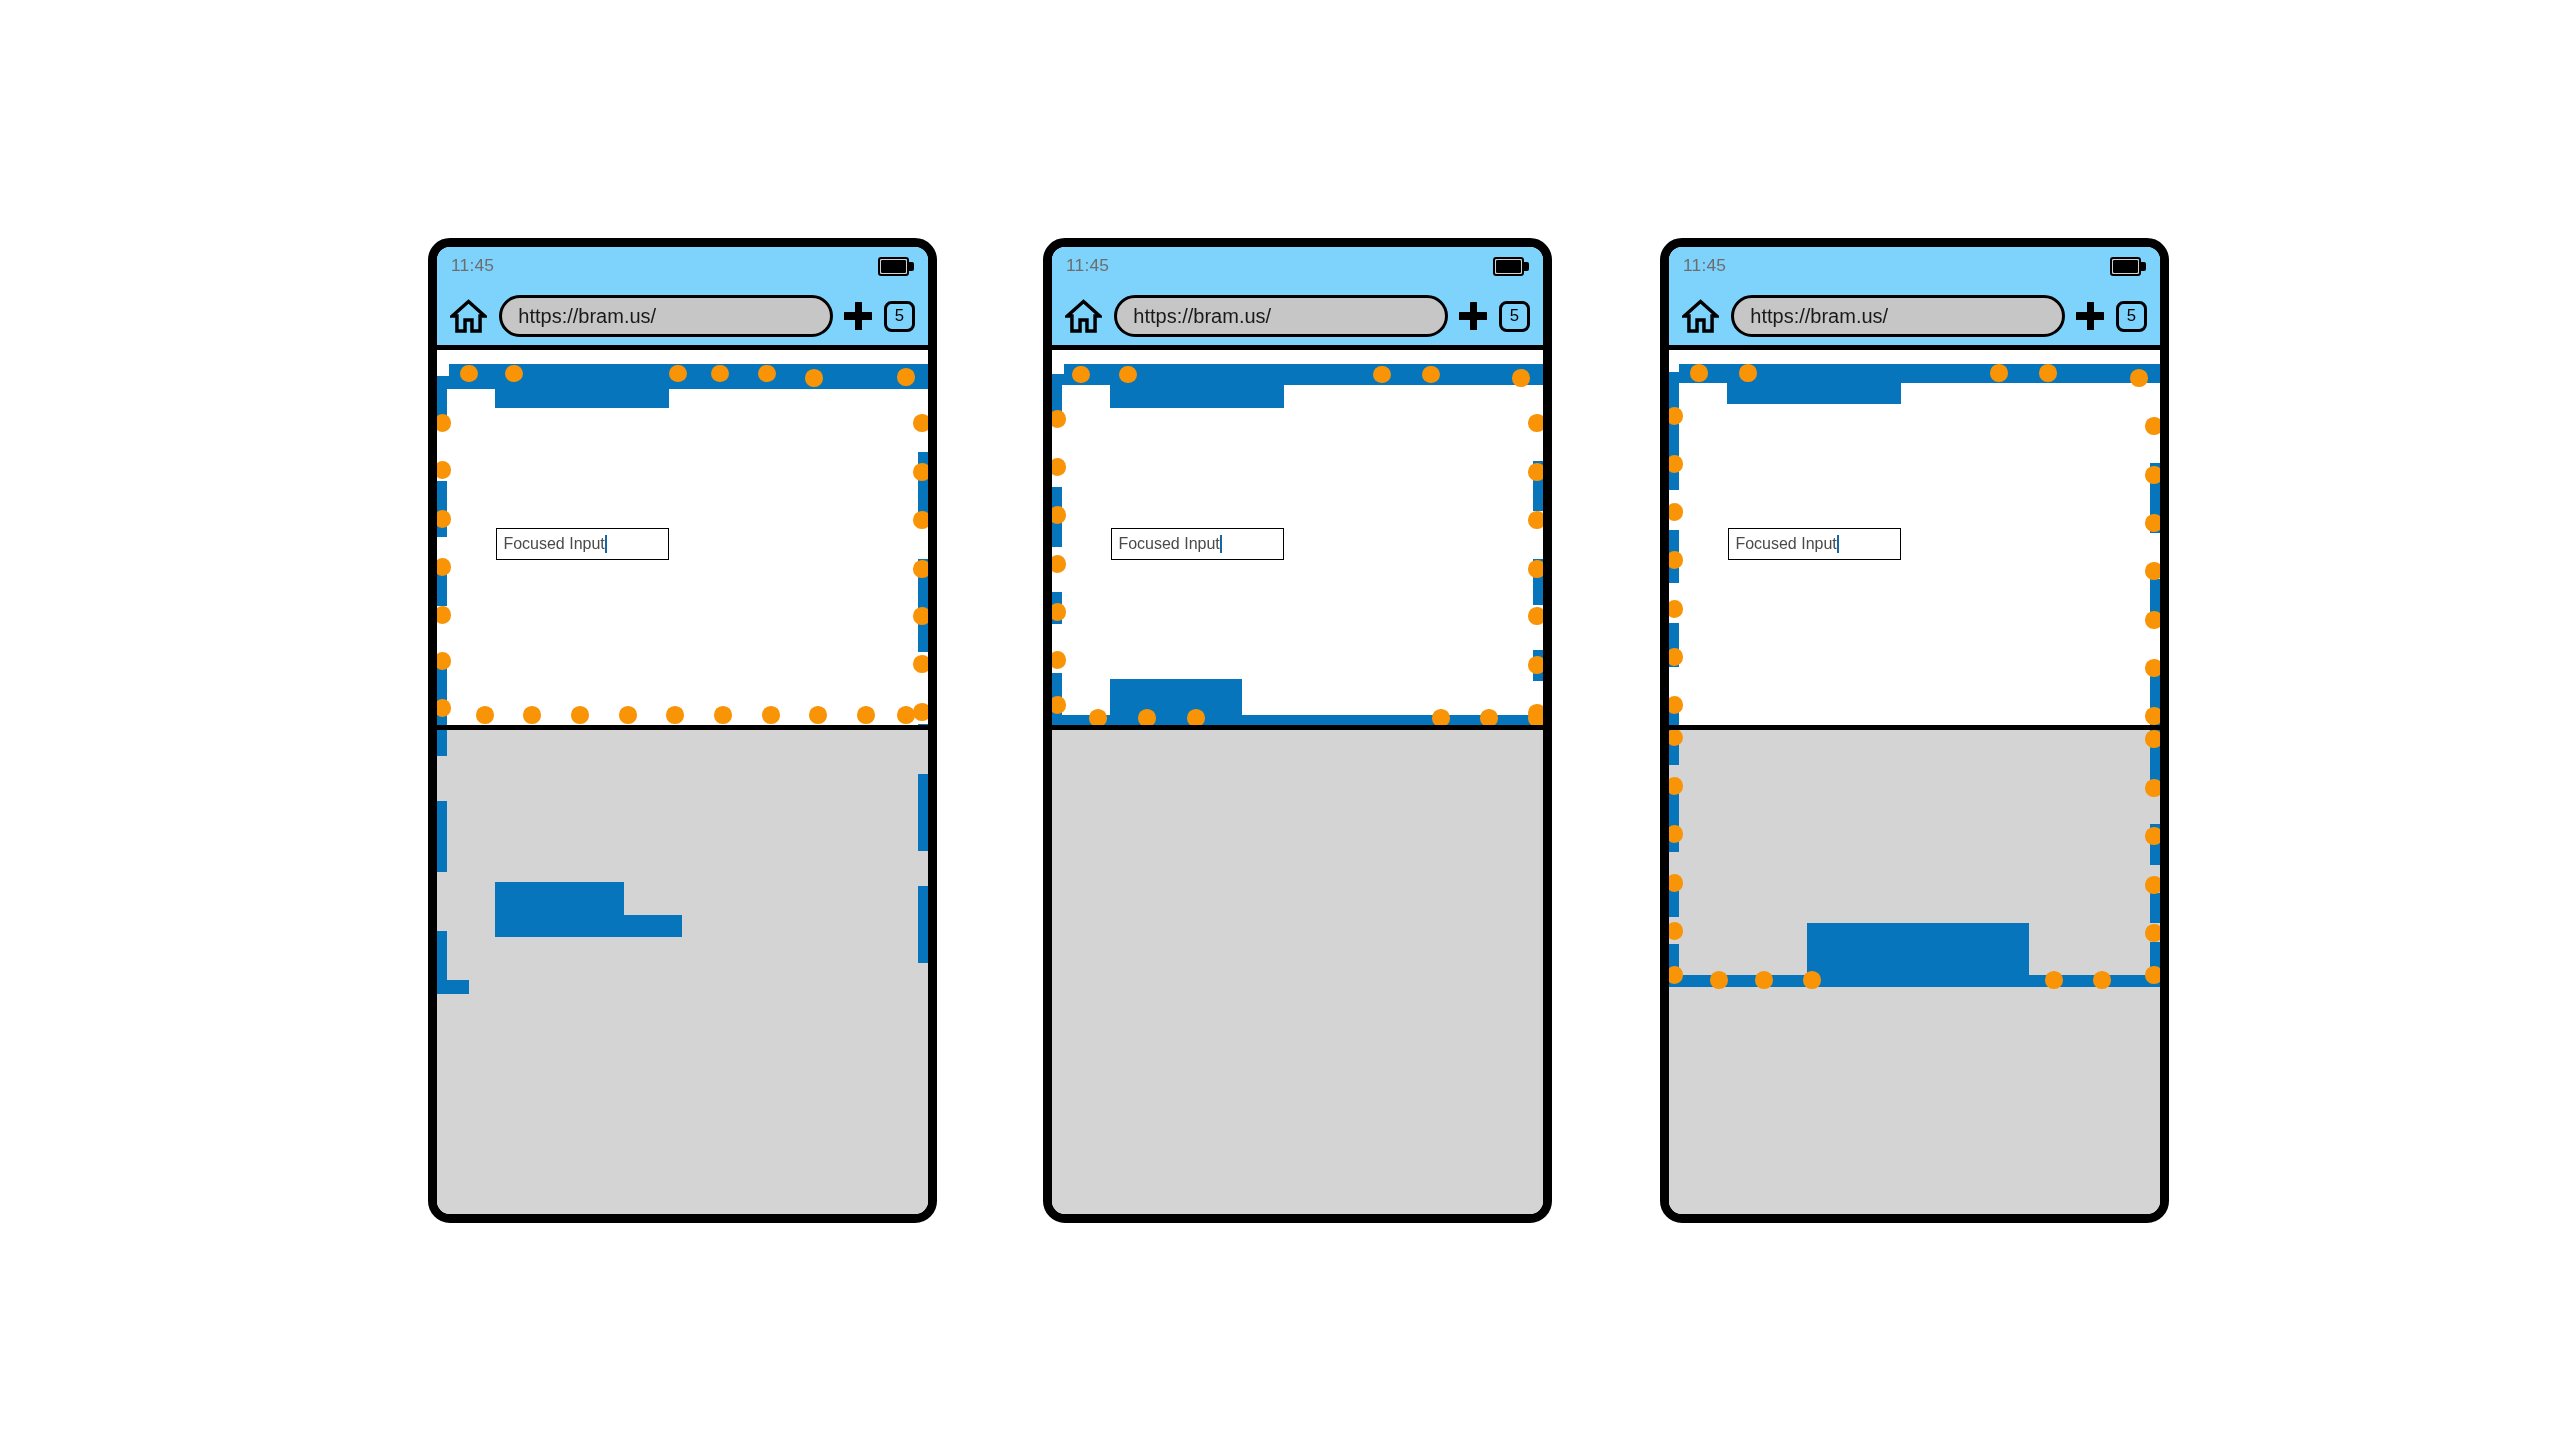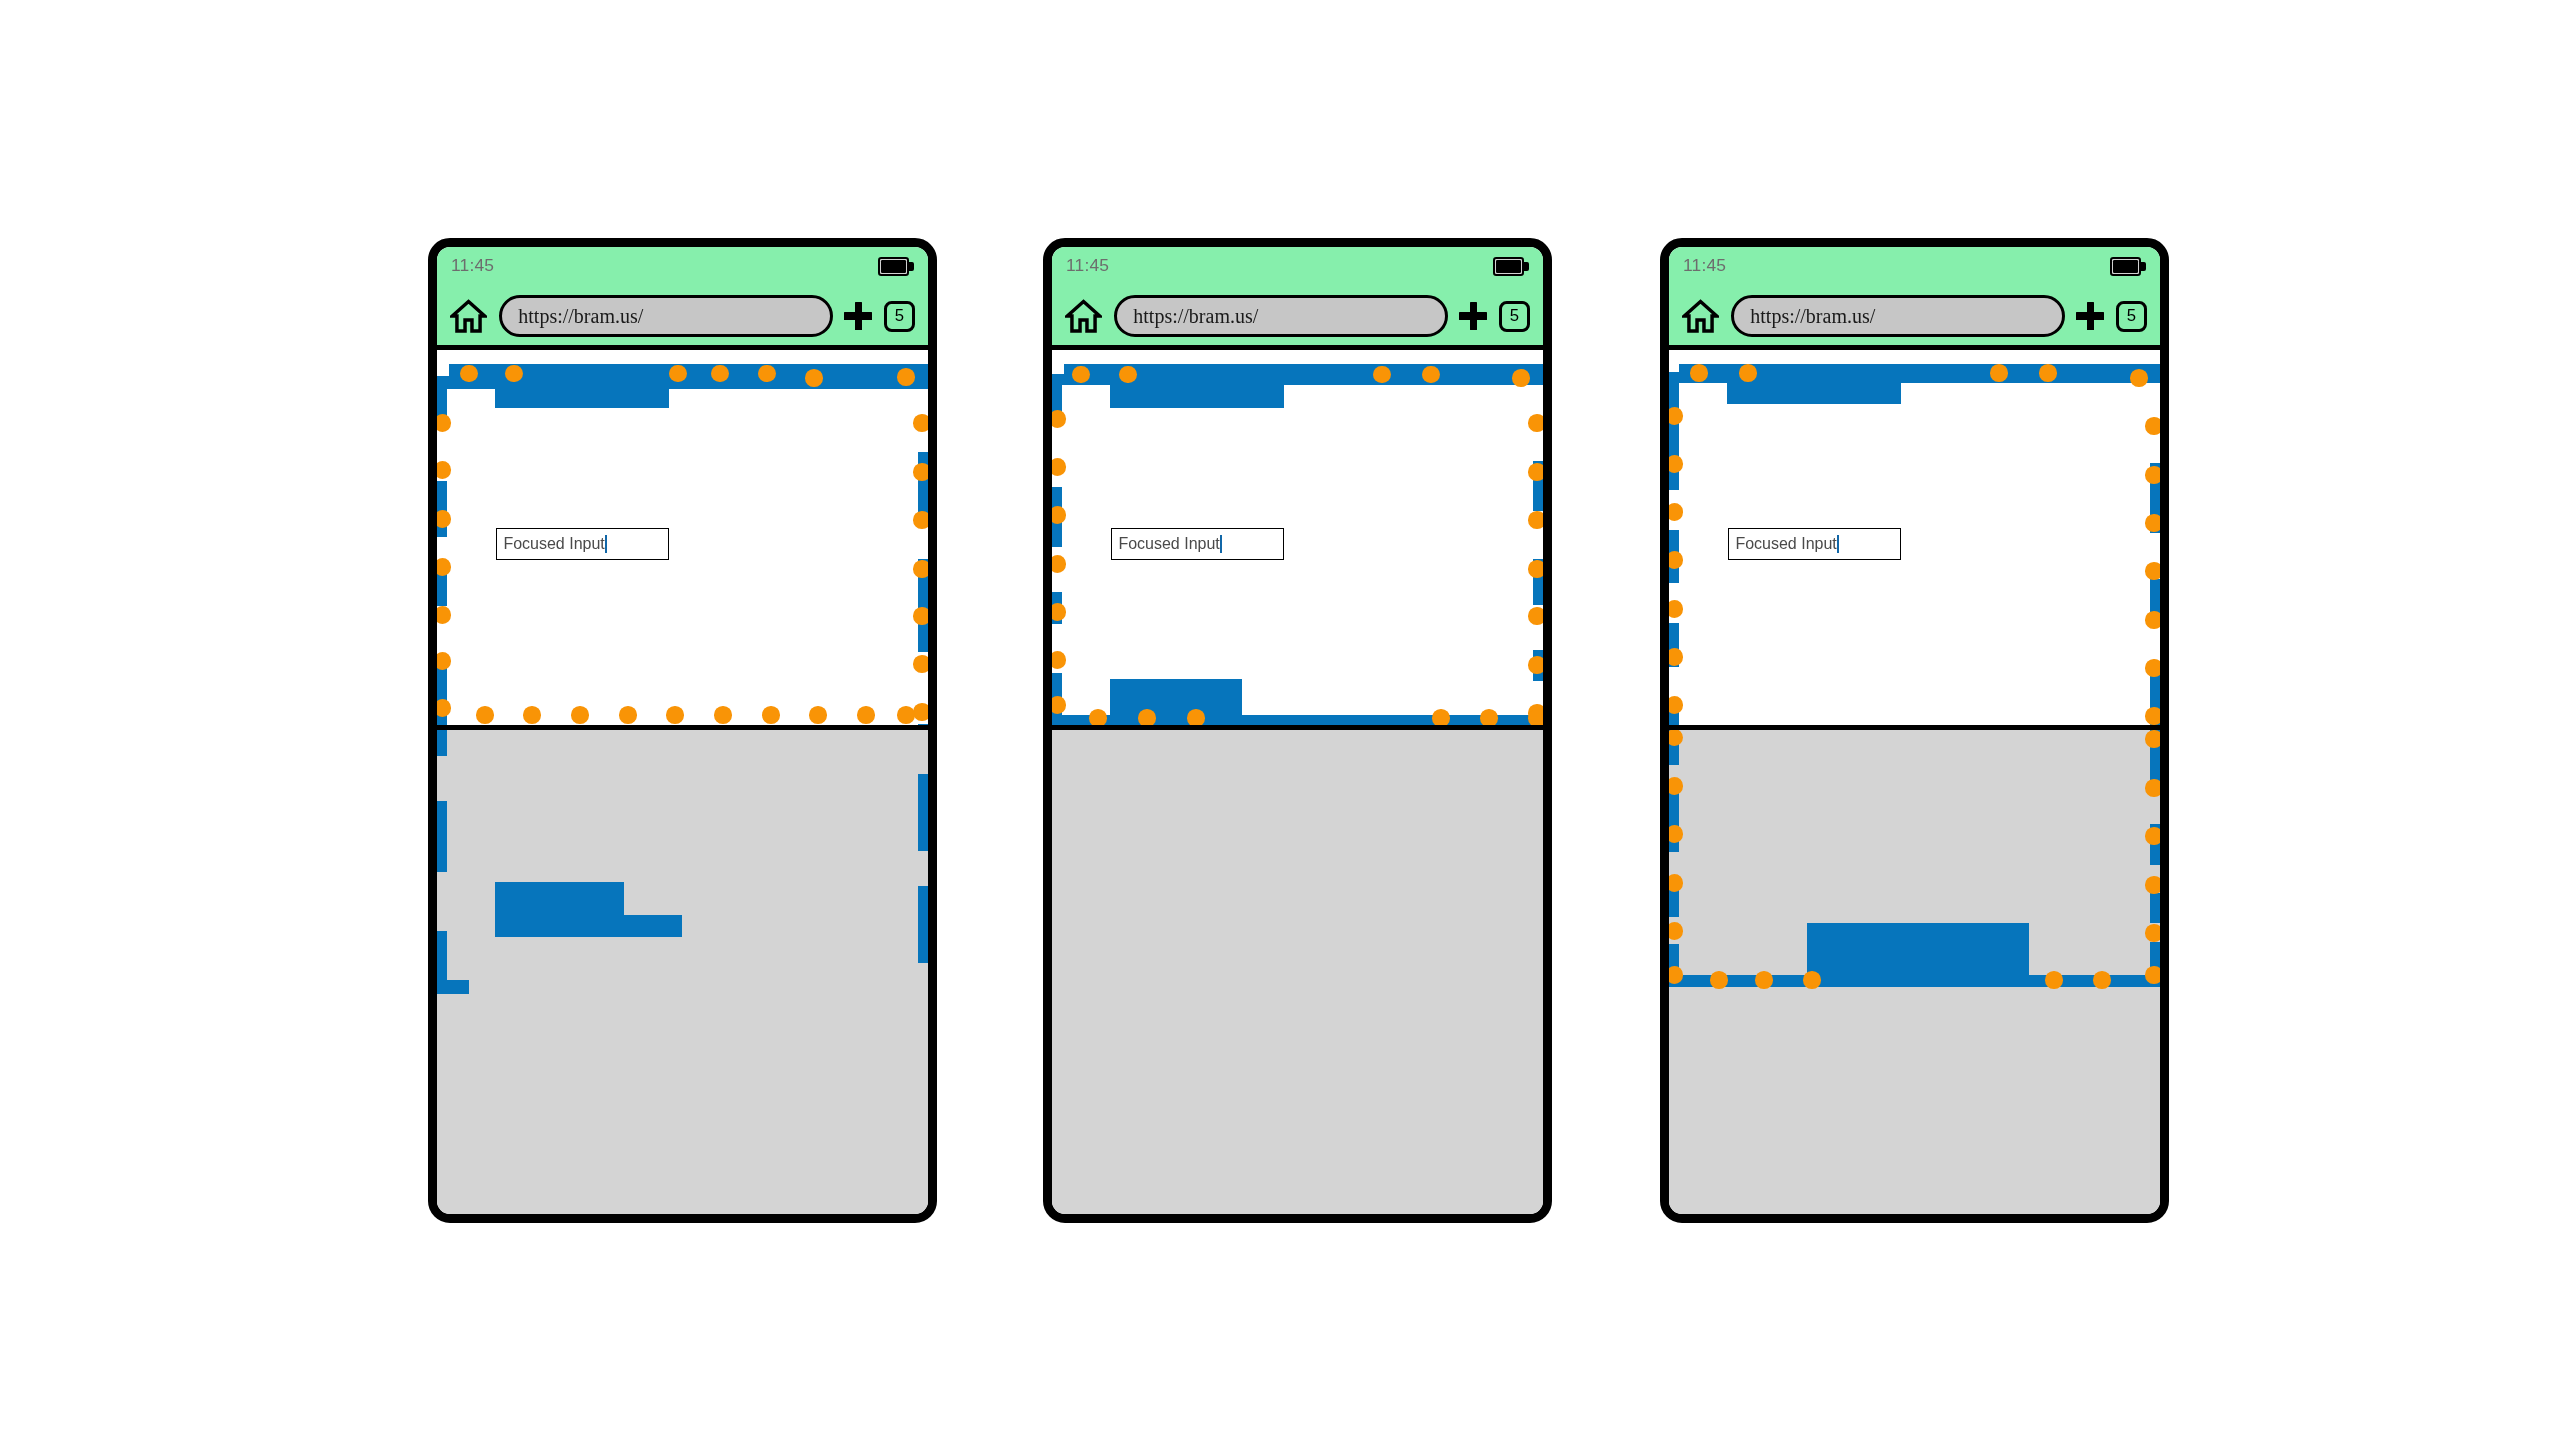--- a/index.html
+++ b/index.html
@@ -47,21 +47,21 @@
     overflow: hidden;
   }
 
   
   .chrome {
     position: absolute;
     top: 0;
     left: 0;
     right: 0;
     height: 103px;
-    background: #86efac;
+    background: #7dd3fc;
     border-bottom: 5.8px solid #000000;
     box-sizing: border-box;
   }
   .statusbar {
     position: absolute;
     top: 5.8px;
     left: 0;
     right: 0;
     height: 30px;
   }
@@ -131,21 +131,21 @@
     box-sizing: border-box;
     display: flex;
     align-items: center;
     padding-left: 16.7px;
     overflow: hidden;
   }
   .urlbar .urltext {
     font-size: 20px;
     color: #1a1a1a;
     white-space: nowrap;
-    font-family: Liberation Serif, serif;
+    font-family: Liberation Sans, sans-serif;
   }
   .plus-icon {
     flex: 0 0 auto;
     width: 28px;
     height: 28px;
     position: relative;
   }
   .plus-icon::before,
   .plus-icon::after {
     content: "";

